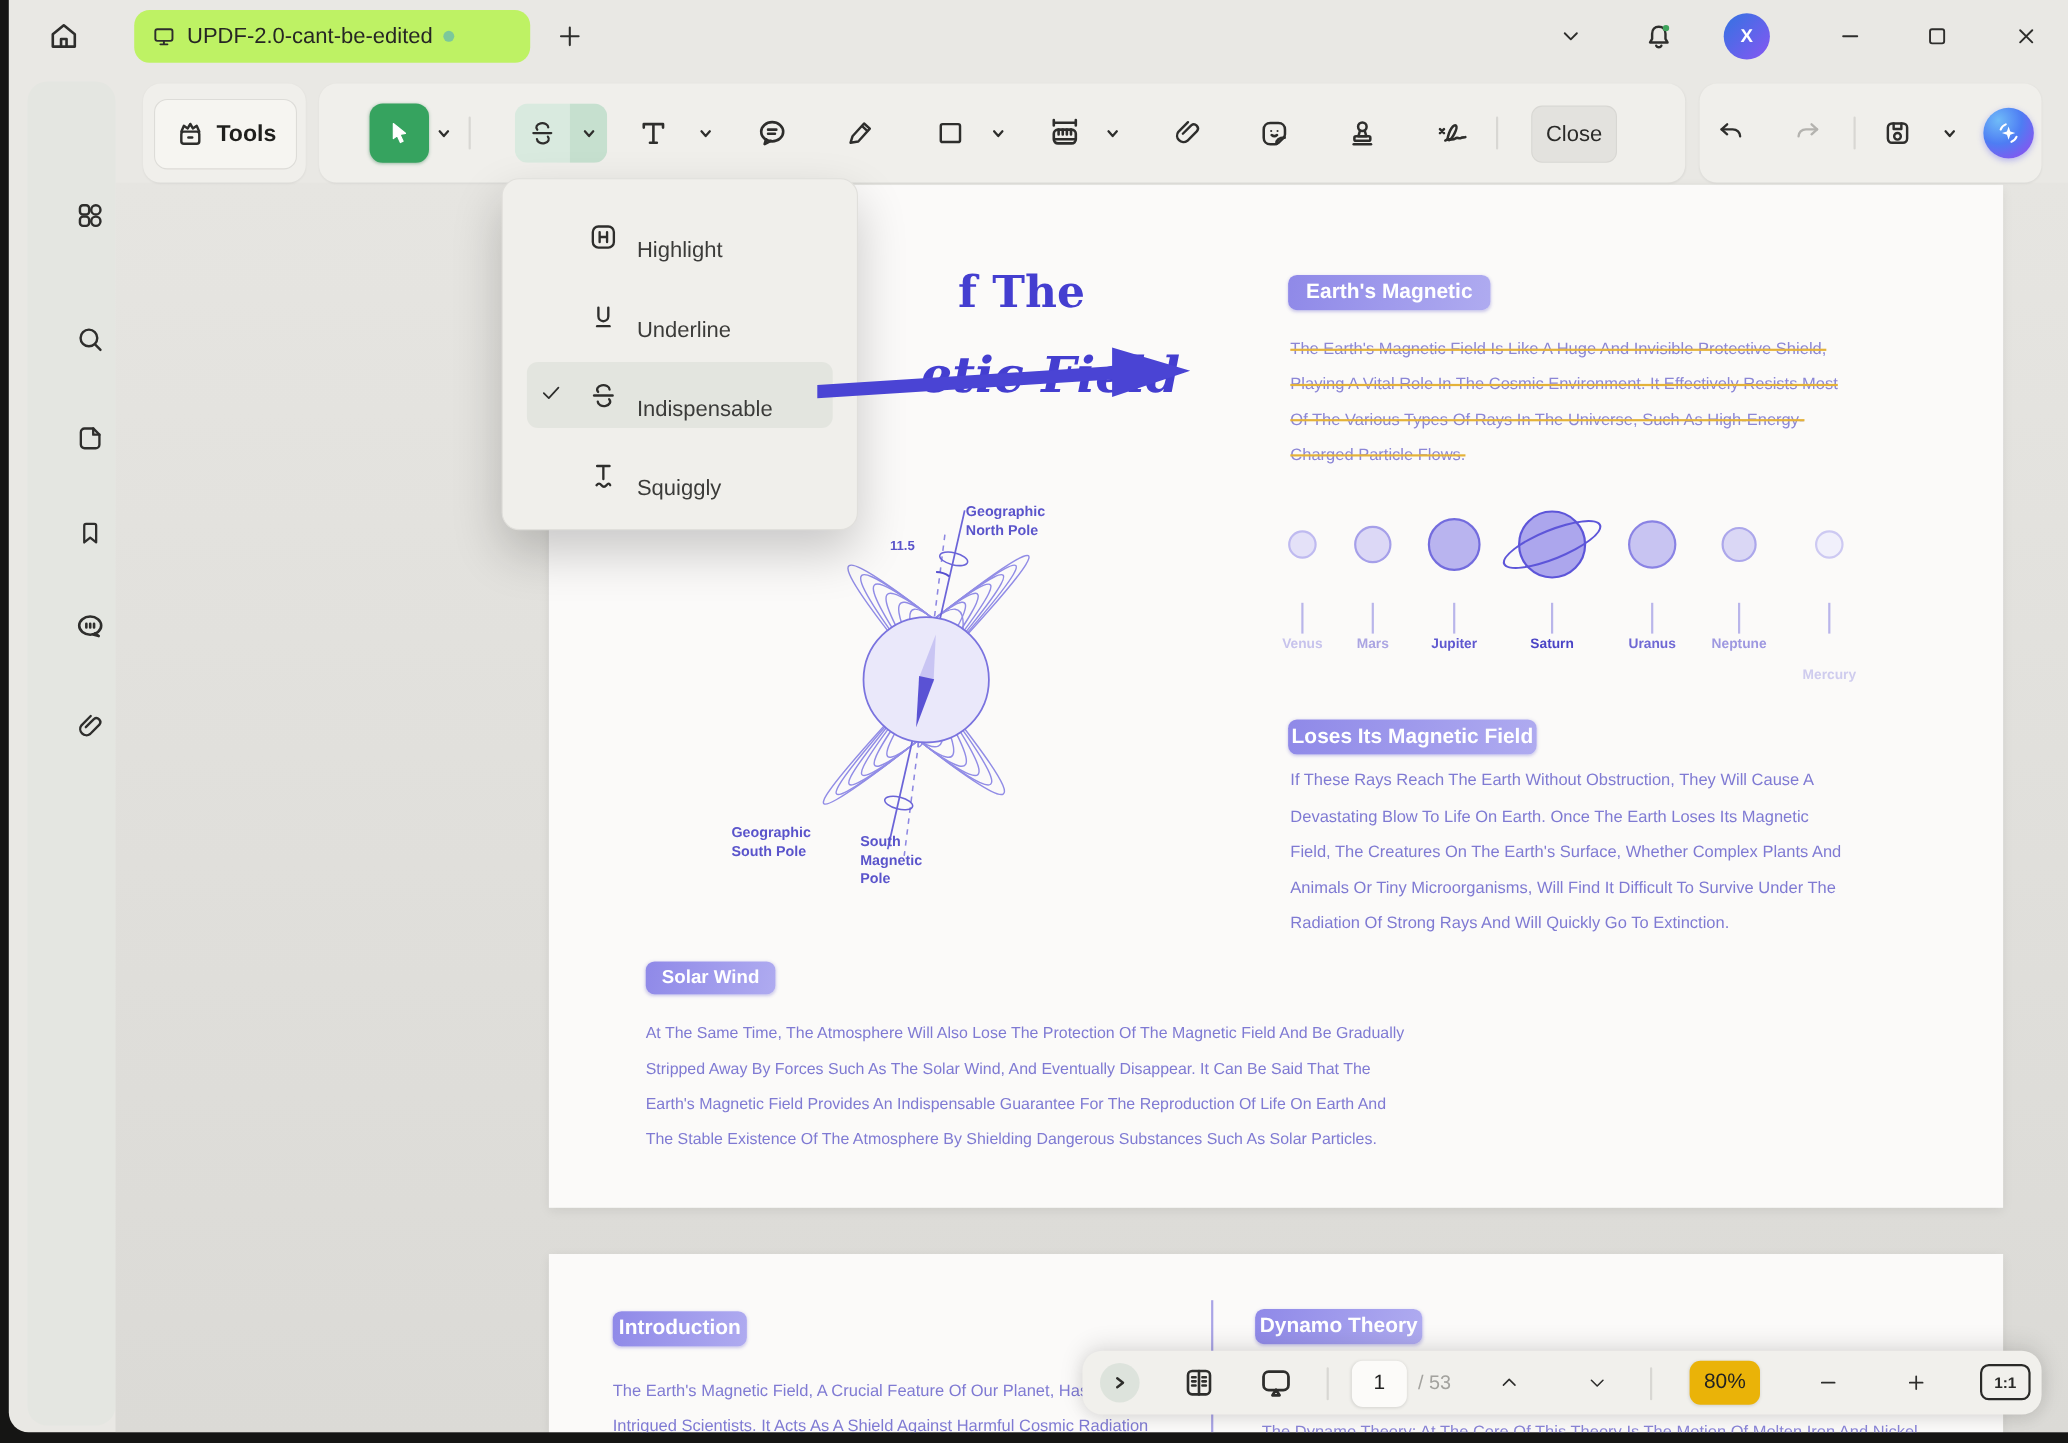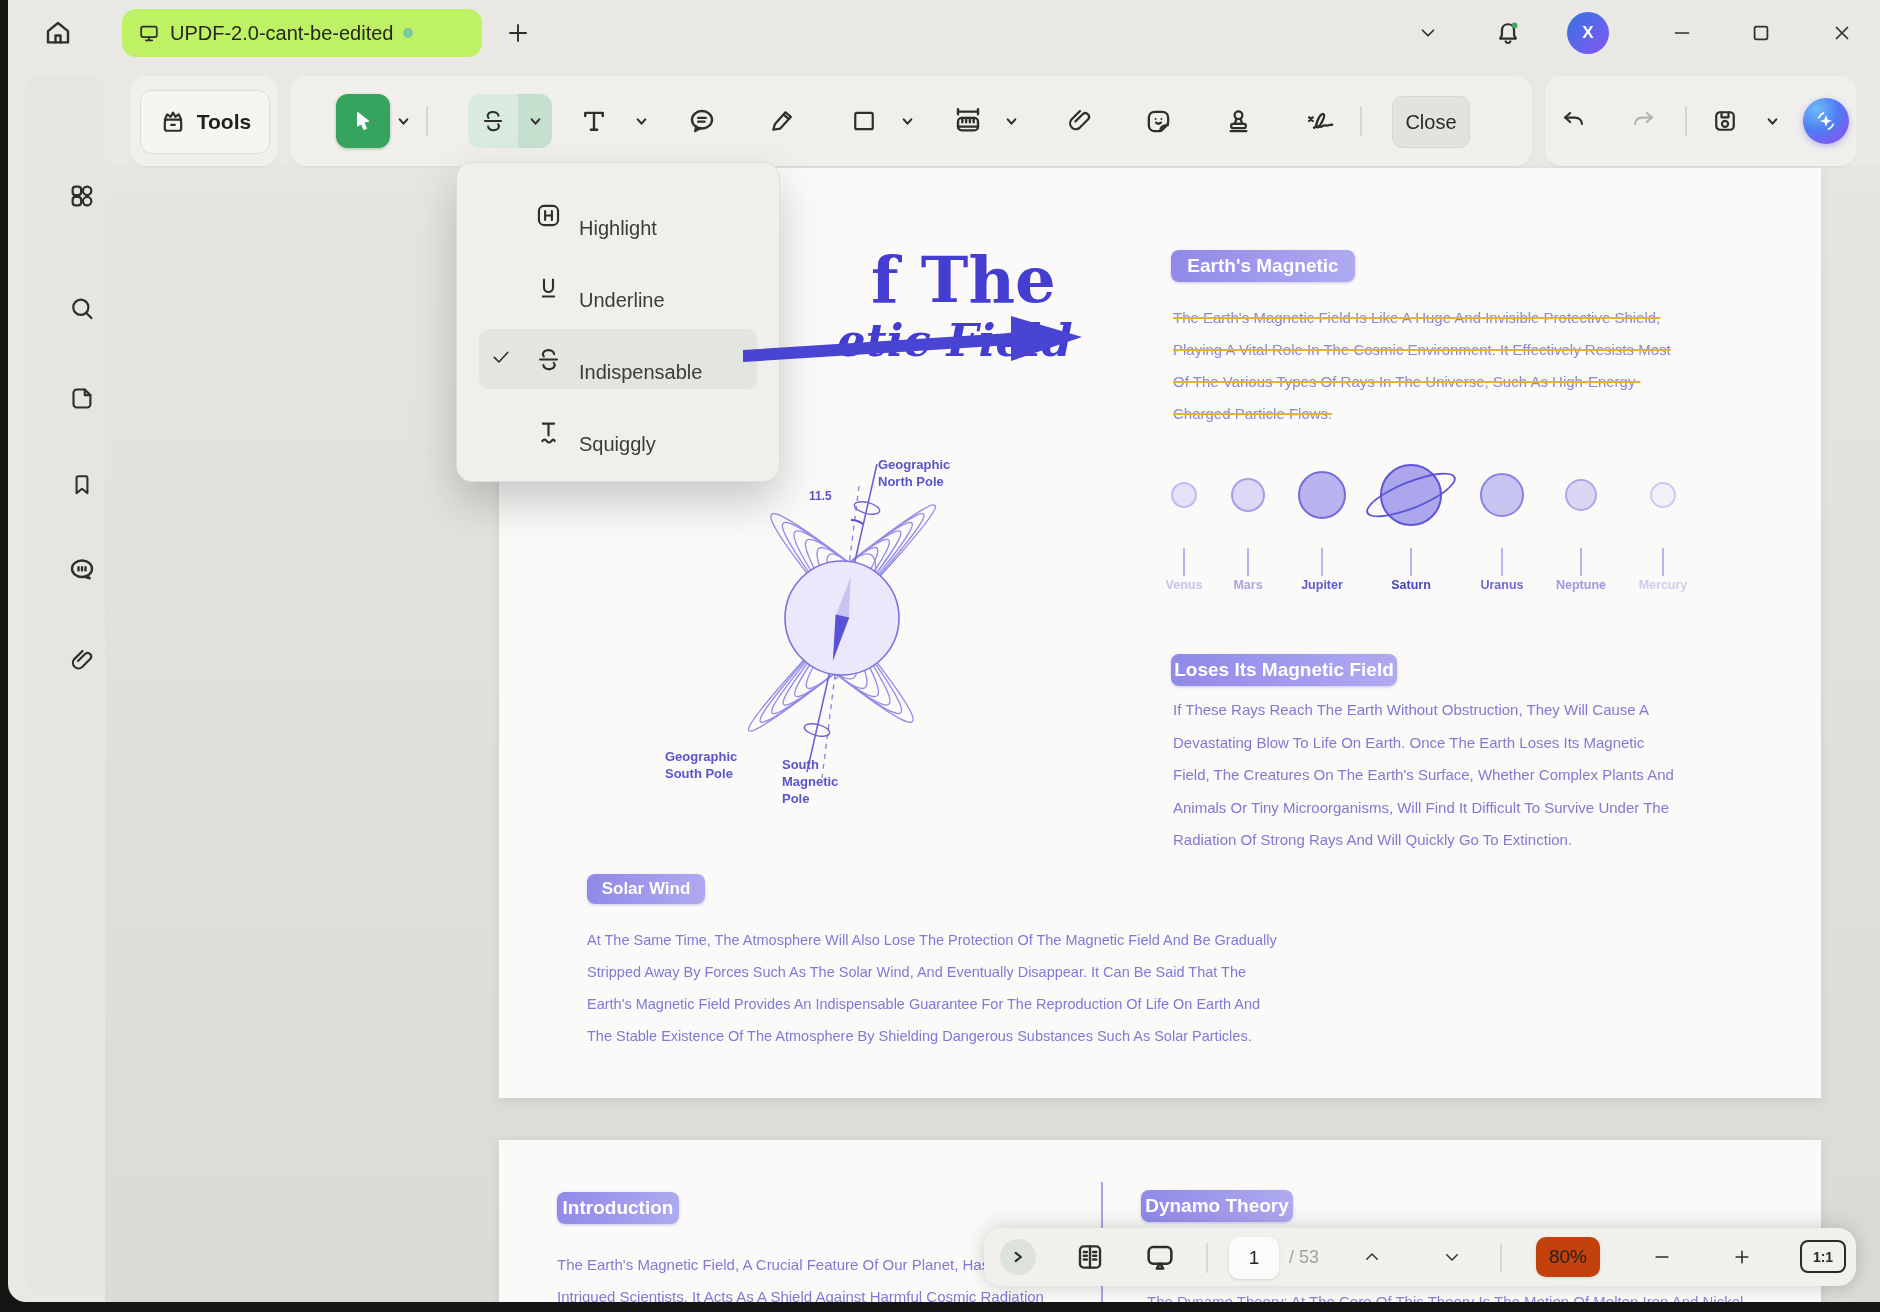--- a/index.html
+++ b/index.html
@@ -58,21 +58,21 @@
   .menu-row .mlabel{position:absolute;left:122px;top:18px;font-size:20px;color:#3B3B39;margin-top:16px;}
   
   #arrow-overlay{left:715px;top:314px;z-index:60;}
   
   #bottombar{left:976px;top:1228px;width:872px;height:58px;background:#F1F0EC;border-radius:18px;
     box-shadow:0 -4px 22px rgba(0,0,0,.12),0 4px 14px rgba(0,0,0,.08);z-index:40;}
   .bb-ic{position:absolute;top:0;height:58px;display:flex;align-items:center;justify-content:center;}
   #page-input{position:absolute;left:245px;top:9px;width:46px;height:40px;border:none;border-radius:10px;
     background:#FCFBF9;box-shadow:0 1px 3px rgba(0,0,0,.12);text-align:center;font-size:19px;color:#222;
     font-family:"Liberation Sans",sans-serif;}
-  #zoom-box{position:absolute;left:552px;top:9px;width:64px;height:40px;border-radius:10px;background:#c2410c;
+  #zoom-box{position:absolute;left:552px;top:9px;width:64px;height:40px;border-radius:10px;background:#eab308;
     box-shadow:0 1px 3px rgba(0,0,0,.12);display:flex;align-items:center;justify-content:center;font-size:19px;color:#222;}
   #ratio-box{position:absolute;left:816px;top:12px;width:46px;height:33px;border:2.2px solid #2A2A28;border-radius:8px;
     display:flex;align-items:center;justify-content:center;font-size:14px;font-weight:700;color:#2A2A28;box-sizing:border-box;}
   .ui-svg{stroke:#2E2E2C;fill:none;stroke-width:1.9;stroke-linecap:round;stroke-linejoin:round;}
   .muted{stroke:#B4B3AF;}
 </style>
 </head>
 <body>
 
 <div id="window">
@@ -171,21 +171,21 @@
         <path d="M8 12.5 L14.5 6 a3.2 3.2 0 0 1 4.5 4.5 L11.5 18 a5 5 0 0 1 -7 -7 L12 3.5"></path>
       </svg>
     </div>
 
   </div>
 
   <div id="viewport" class="abs">
 
     <div class="page" style="top:2px;height:930px;">
 
-      <div class="doc-title" style="left:372px;top:74px;font-size:64px;">f The</div>
+      <div class="doc-title" style="left:372px;top:74px;font-size:40px;">f The</div>
       <div class="doc-title" style="left:338px;top:146px;font-size:45px;font-style:italic;">etic Field</div>
 
       <div class="badge" style="left:672px;top:82px;width:184px;height:32px;font-size:19px;">Earth's Magnetic</div>
       <div class="ptext struck" style="left:674px;top:134px;width:560px;">
         <div>The Earth's Magnetic Field Is Like A Huge And Invisible Protective Shield,</div>
         <div>Playing A Vital Role In The Cosmic Environment. It Effectively Resists Most</div>
         <div>Of The Various Types Of Rays In The Universe, Such As High-Energy-</div>
         <div>Charged Particle Flows.</div>
       </div>
 
@@ -204,21 +204,21 @@
         <div class="ptick" style="left:911px;"></div>
         <div class="ptick" style="left:1002px;"></div>
         <div class="ptick" style="left:1081px;"></div>
         <div class="ptick" style="left:1163px;"></div>
         <div class="plabel" style="left: 640px; color: rgb(199, 195, 236); font-weight: 600;">Venus</div>
         <div class="plabel" style="left: 704px; color: rgb(171, 165, 226); font-weight: 700;">Mars</div>
         <div class="plabel" style="left: 778px; color: rgb(95, 88, 208); font-weight: 700;">Jupiter</div>
         <div class="plabel" style="left: 867px; color: rgb(75, 68, 198); font-weight: 700;">Saturn</div>
         <div class="plabel" style="left: 958px; color: rgb(111, 104, 212); font-weight: 700;">Uranus</div>
         <div class="plabel" style="left: 1037px; color: rgb(158, 152, 224); font-weight: 700;">Neptune</div>
-        <div class="plabel" style="left: 1119px; color: rgb(207, 204, 238); font-weight: 600;">Mercury</div>
+        <div class="plabel" style="left: 1119px; color: rgb(207, 204, 238); font-weight: 600; margin-top: 28px;">Mercury</div>
       </div>
 
       <div class="badge" style="left:672px;top:486px;width:226px;height:32px;font-size:19px;">Loses Its Magnetic Field</div>
       <div class="ptext" style="left:674px;top:526px;width:570px;line-height:32.5px;">
         <div>If These Rays Reach The Earth Without Obstruction, They Will Cause A</div>
         <div>Devastating Blow To Life On Earth. Once The Earth Loses Its Magnetic</div>
         <div>Field, The Creatures On The Earth's Surface, Whether Complex Plants And</div>
         <div>Animals Or Tiny Microorganisms, Will Find It Difficult To Survive Under The</div>
         <div>Radiation Of Strong Rays And Will Quickly Go To Extinction.</div>
       </div>

